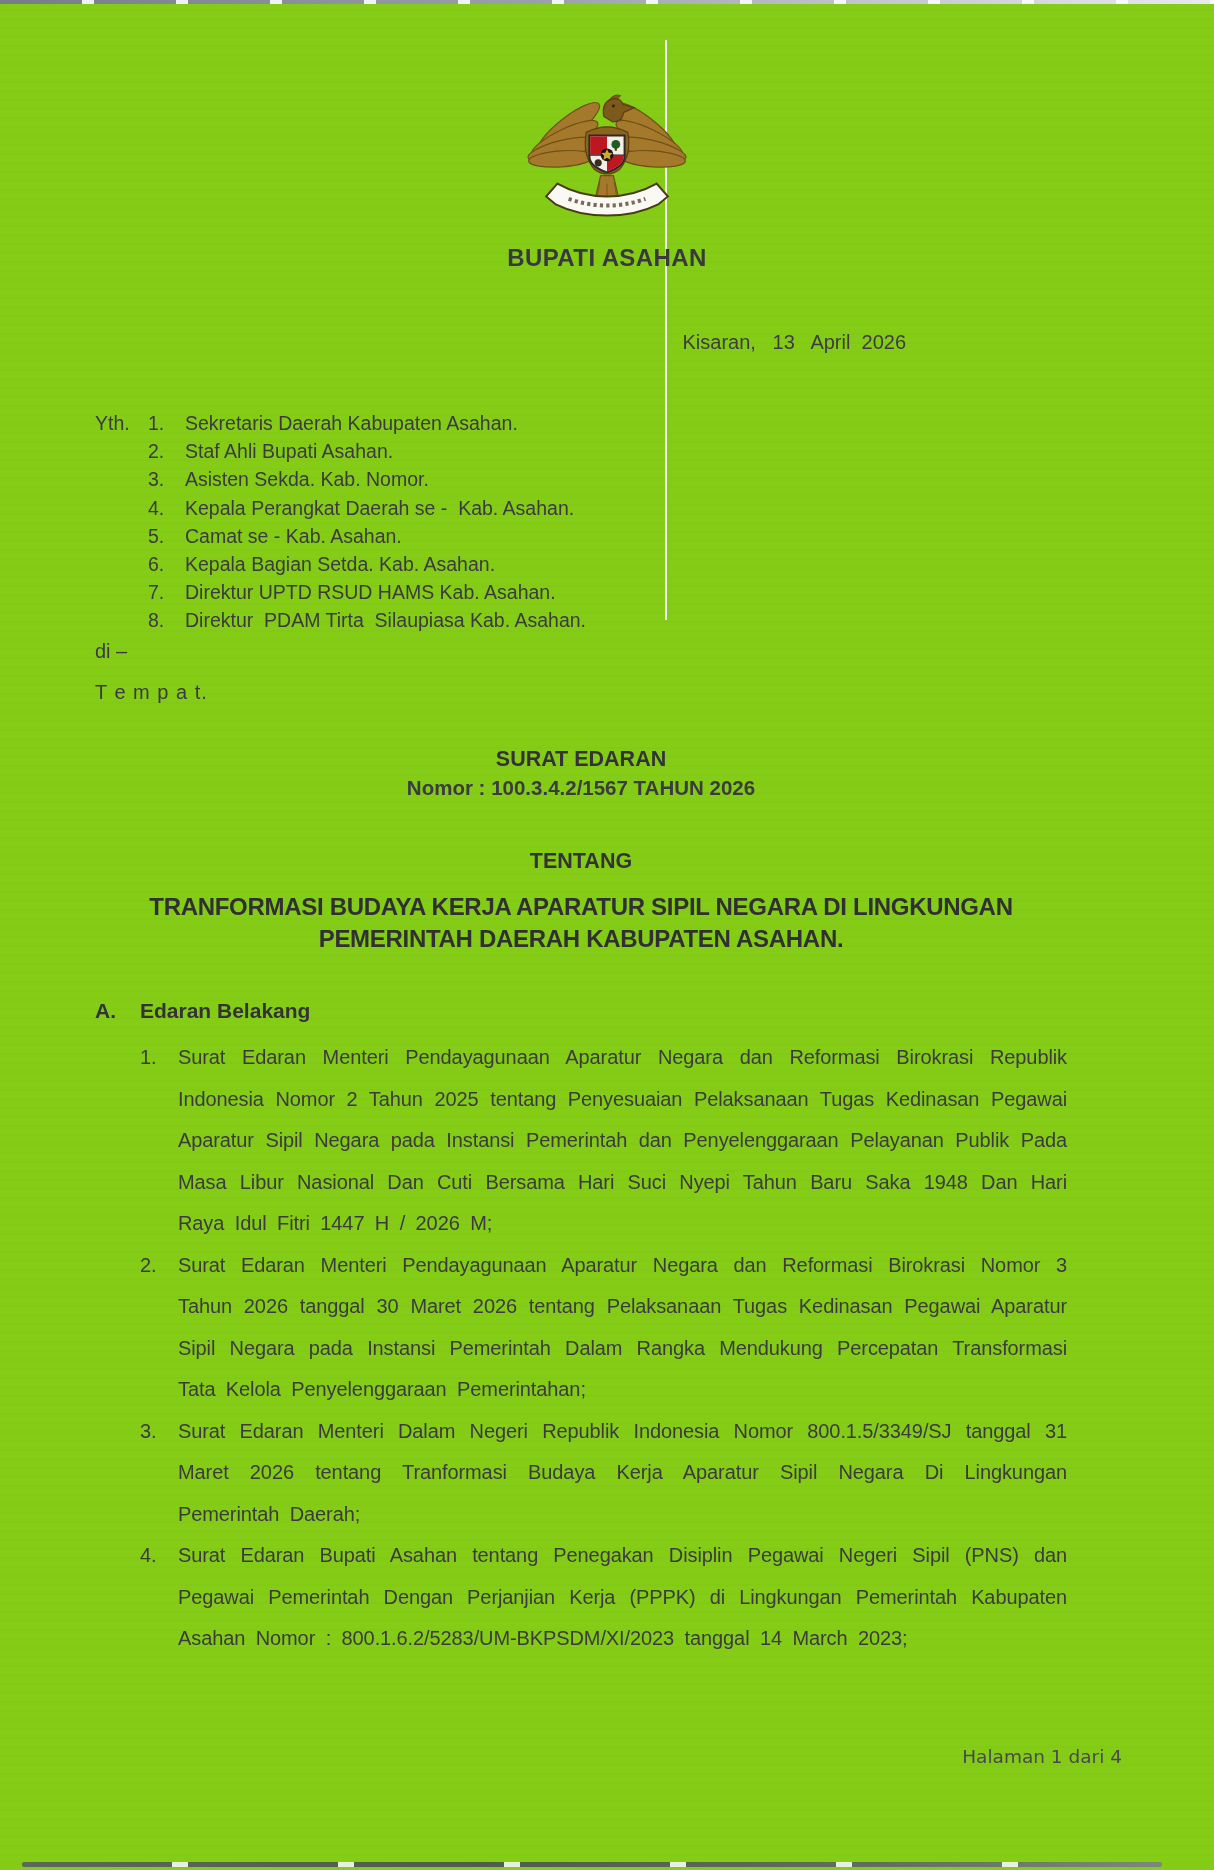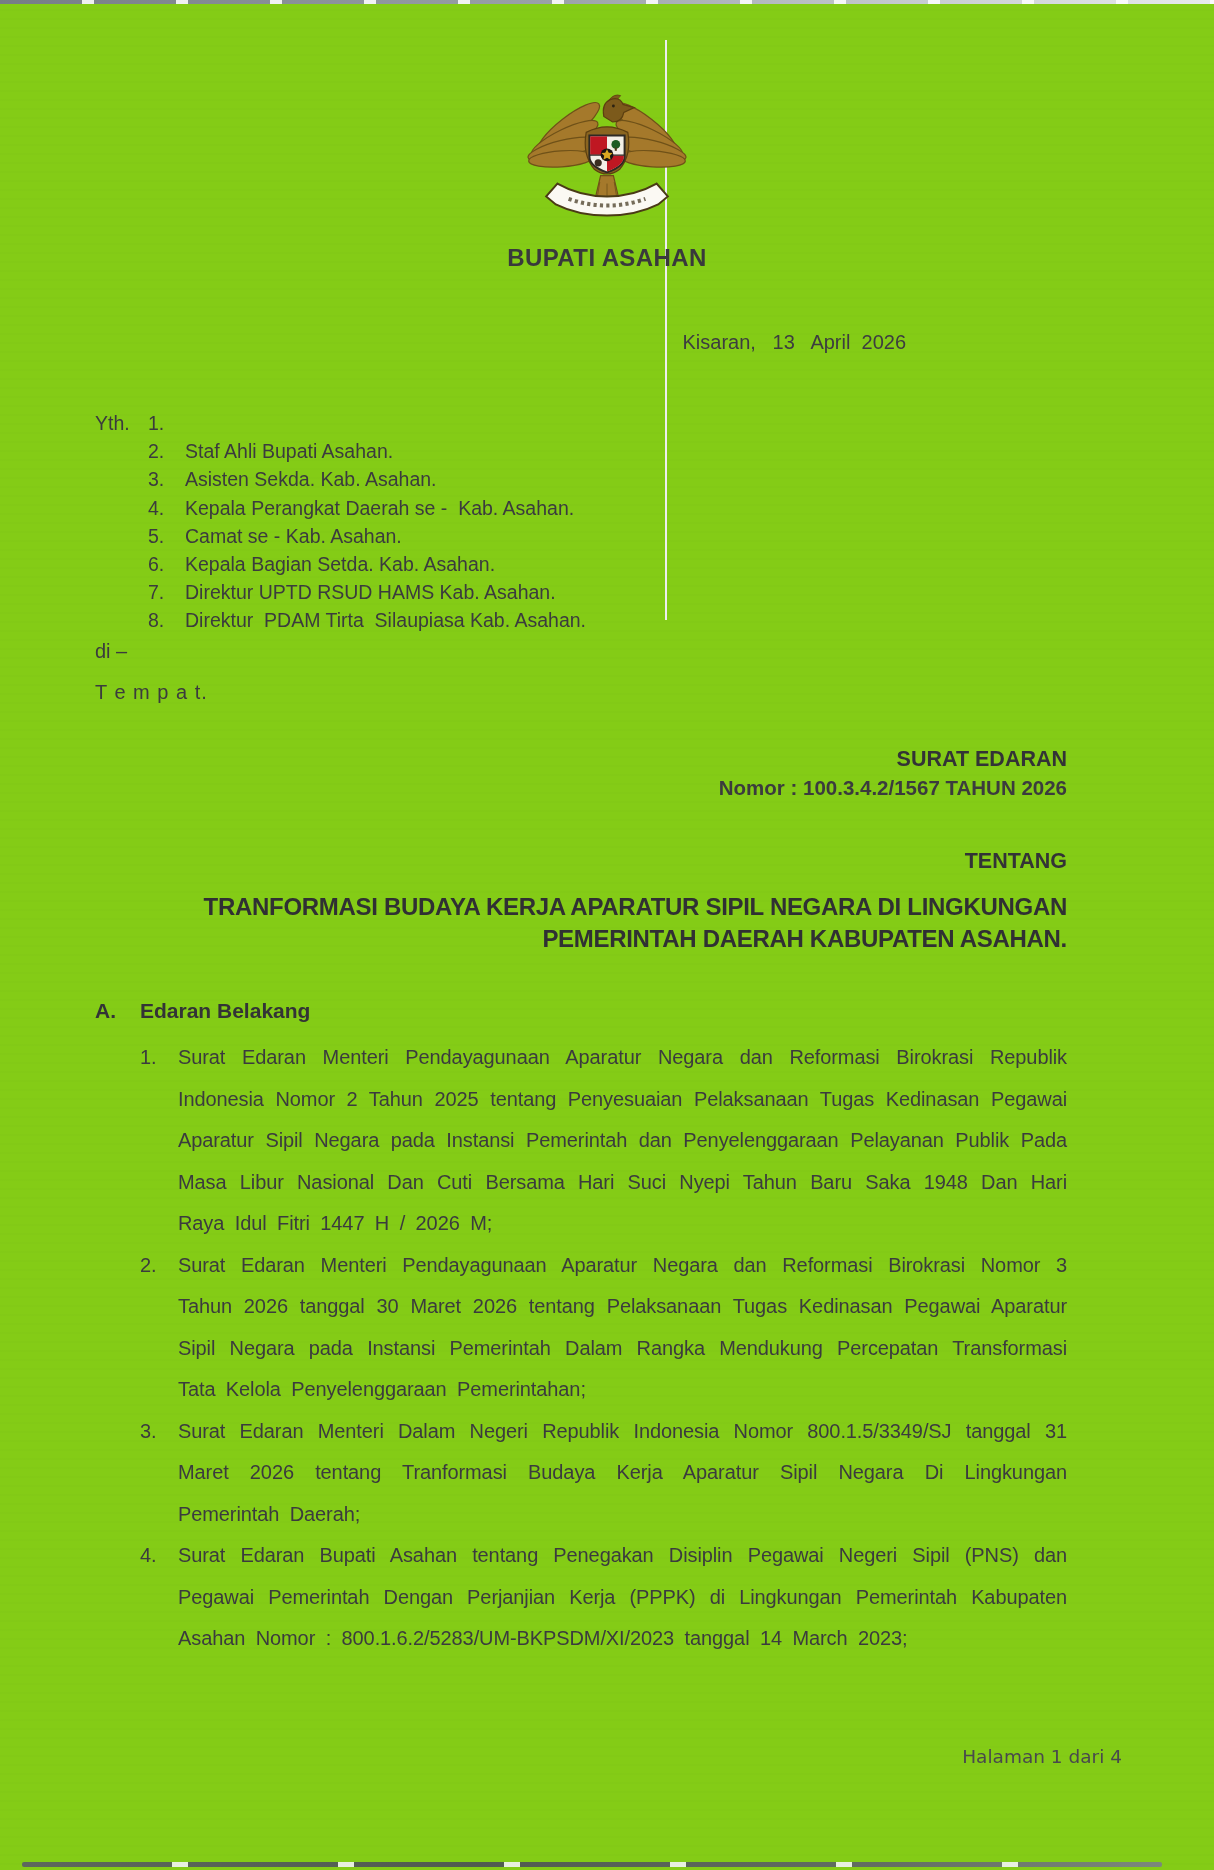--- a/index.html
+++ b/index.html
@@ -45,21 +45,21 @@
   .recipients{ position:absolute; top:409px; left:95px; font-size:19.5px; }
   .yth{ position:absolute; left:0; top:0; line-height:28.2px; }
   .recip-list{ margin-left:53px; }
   .recip-row{ display:flex; line-height:28.2px; }
   .recip-no{ width:37px; flex:none; }
   .recip-text{ white-space:pre; }
 
   .di-line{ position:absolute; top:640px; left:95px; font-size:20px; }
   .tempat-line{ position:absolute; top:681px; left:95px; font-size:20px; white-space:pre; letter-spacing:1px; }
 
-  .center-col{ position:absolute; left:95px; width:972px; text-align:right; }
+  .center-col{ position:absolute; left:95px; width:972px; text-align:center; }
   .doc-type{ top:747px; font-weight:bold; font-size:21.5px; color:#333336; }
   .doc-num{ top:776px; font-size:20.5px;font-weight:bold; }
   .tentang{ top:849px; font-weight:bold; font-size:21.5px; color:#333336; }
   .subject-title{ top:891px; font-weight:bold; font-size:24px; line-height:31.5px; letter-spacing:-.3px; color:#303033; }
 
   .section{ position:absolute; top:999px; left:95px; width:972px; }
   .sec-head{ display:flex; font-weight:bold; font-size:21px; color:#333336; }
   .sec-label{ width:45px; flex:none; }
   .items{ margin-left:45px; margin-top:14px; }
   .item{ display:flex; }
@@ -130,28 +130,29 @@
 
   <div class="brand">BUPATI ASAHAN</div>
 
   <div class="dateline">Kisaran,   13   April  2026</div>
 
   <div class="recipients">
     <span class="yth">Yth.</span>
     <div class="recip-list">
       <div class="recip-row">
         <span class="recip-no">1.</span>
+        <span class="recip-text">Sekretaris Daerah Kabupaten Asahan.</span>
       </div>
       <div class="recip-row">
         <span class="recip-no">2.</span>
         <span class="recip-text">Staf Ahli Bupati Asahan.</span>
       </div>
       <div class="recip-row">
         <span class="recip-no">3.</span>
-        <span class="recip-text">Asisten Sekda. Kab. Asahan.</span>
+        <span class="recip-text">Asisten Sekda. Kab. Nomor.</span>
       </div>
       <div class="recip-row">
         <span class="recip-no">4.</span>
         <span class="recip-text">Kepala Perangkat Daerah se -  Kab. Asahan.</span>
       </div>
       <div class="recip-row">
         <span class="recip-no">5.</span>
         <span class="recip-text">Camat se - Kab. Asahan.</span>
       </div>
       <div class="recip-row">

